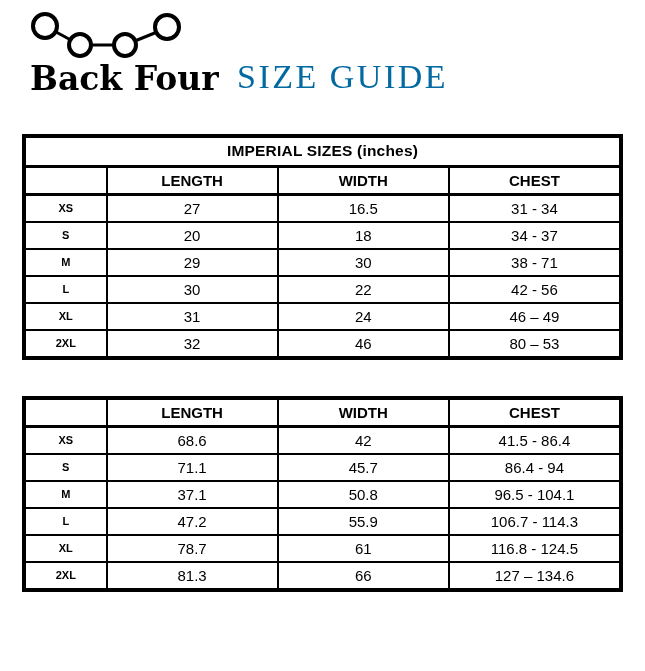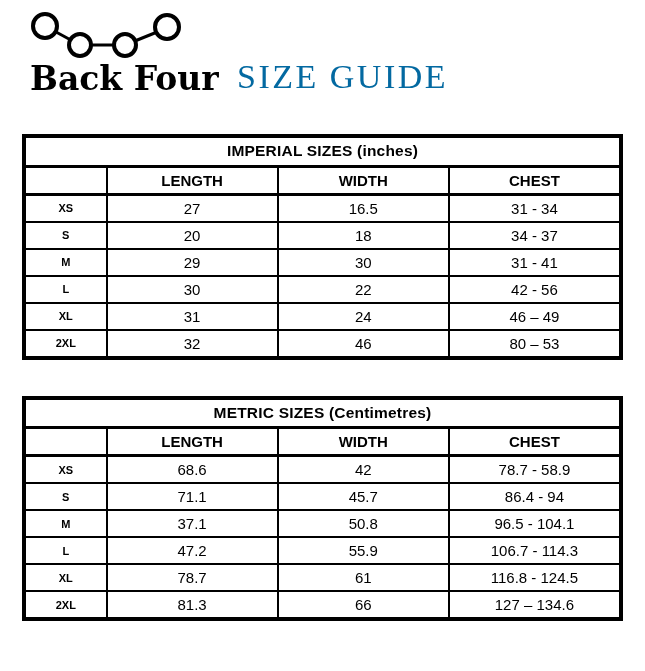--- a/index.html
+++ b/index.html
@@ -164,21 +164,21 @@
       <tr>
         <td class="row-label">S</td>
         <td class="value">20</td>
         <td class="value">18</td>
         <td class="value">34 - 37</td>
       </tr>
       <tr>
         <td class="row-label">M</td>
         <td class="value">29</td>
         <td class="value">30</td>
-        <td class="value">31 - 41</td>
+        <td class="value">38 - 71</td>
       </tr>
       <tr>
         <td class="row-label">L</td>
         <td class="value">30</td>
         <td class="value">22</td>
         <td class="value">42 - 56</td>
       </tr>
       <tr>
         <td class="row-label">XL</td>
         <td class="value">31</td>
@@ -200,35 +200,32 @@
 <div class="table-wrap">
   <table class="size-table">
     <colgroup>
       <col class="col-label">
         <col class="col-a">
         <col class="col-b">
         <col class="col-c">
     </colgroup>
     <thead>
       <tr>
-        <th class="caption-cell" colspan="4">METRIC SIZES (Centimetres)</th>
-      </tr>
-      <tr>
         <th class="blank-col"></th>
         <th>LENGTH</th>
         <th>WIDTH</th>
         <th>CHEST</th>
       </tr>
     </thead>
     <tbody>
       <tr>
         <td class="row-label">XS</td>
         <td class="value">68.6</td>
         <td class="value">42</td>
-        <td class="value">78.7 - 58.9</td>
+        <td class="value">41.5 - 86.4</td>
       </tr>
       <tr>
         <td class="row-label">S</td>
         <td class="value">71.1</td>
         <td class="value">45.7</td>
         <td class="value">86.4 - 94</td>
       </tr>
       <tr>
         <td class="row-label">M</td>
         <td class="value">37.1</td>

